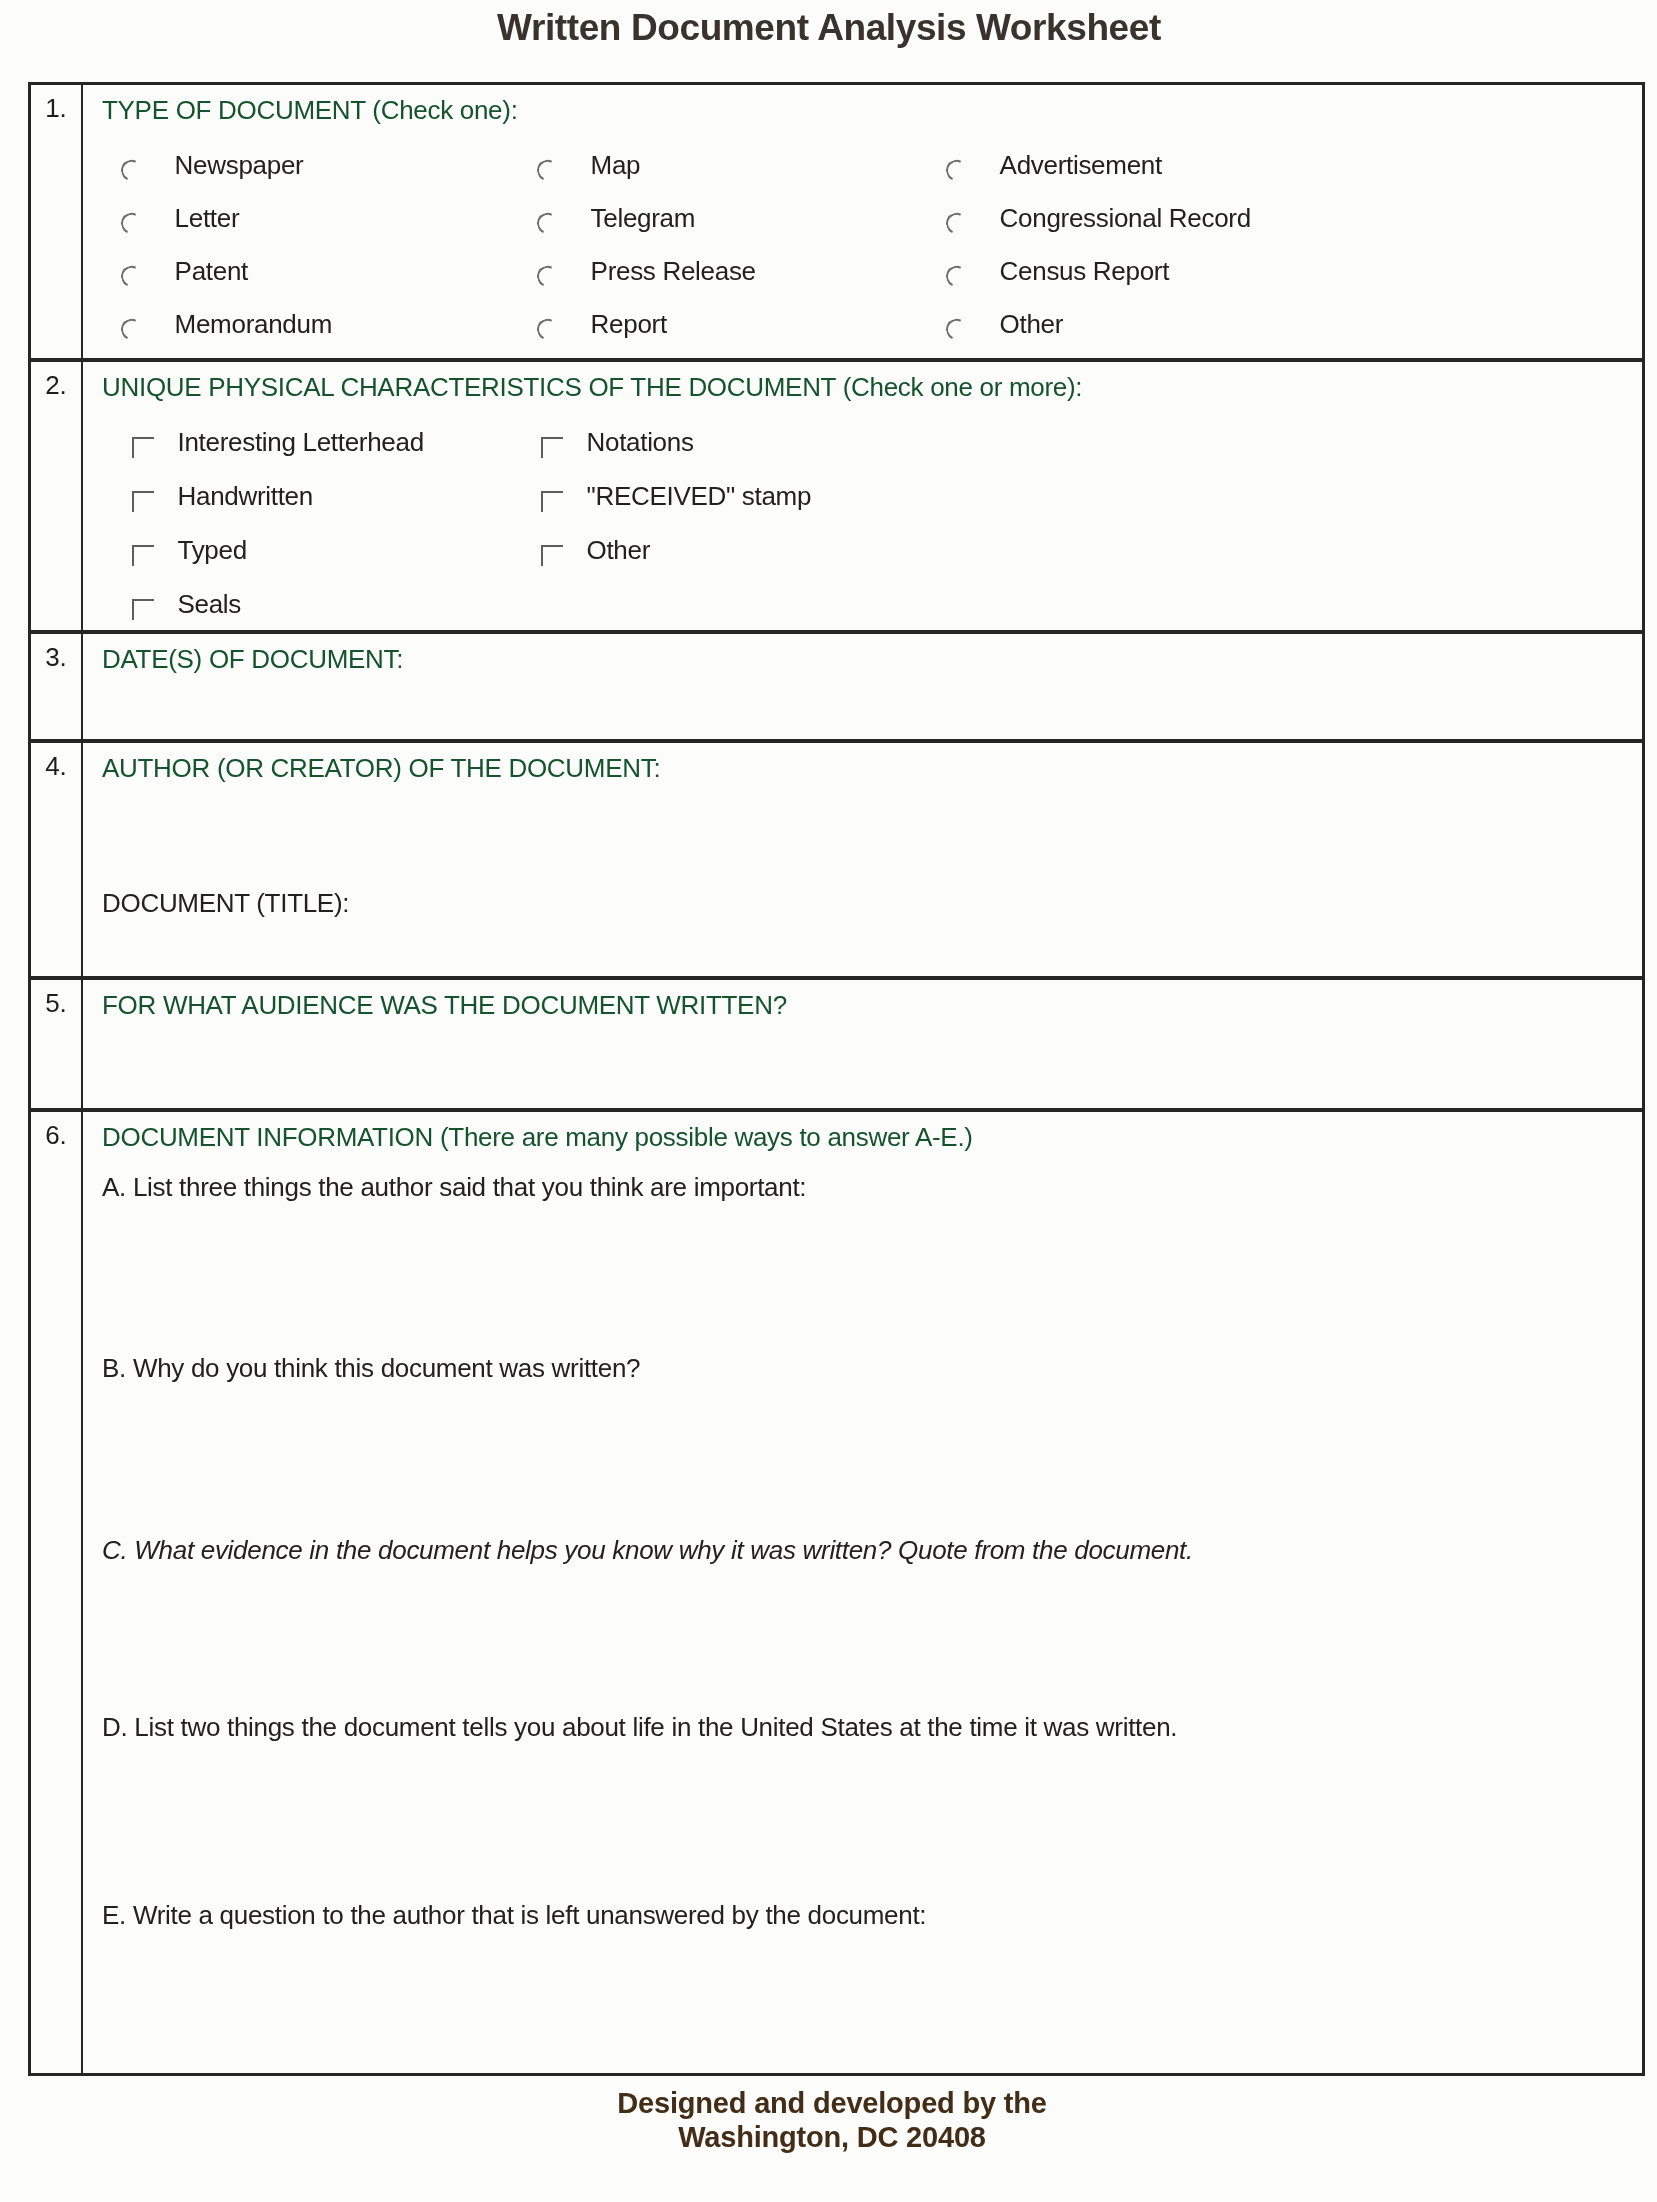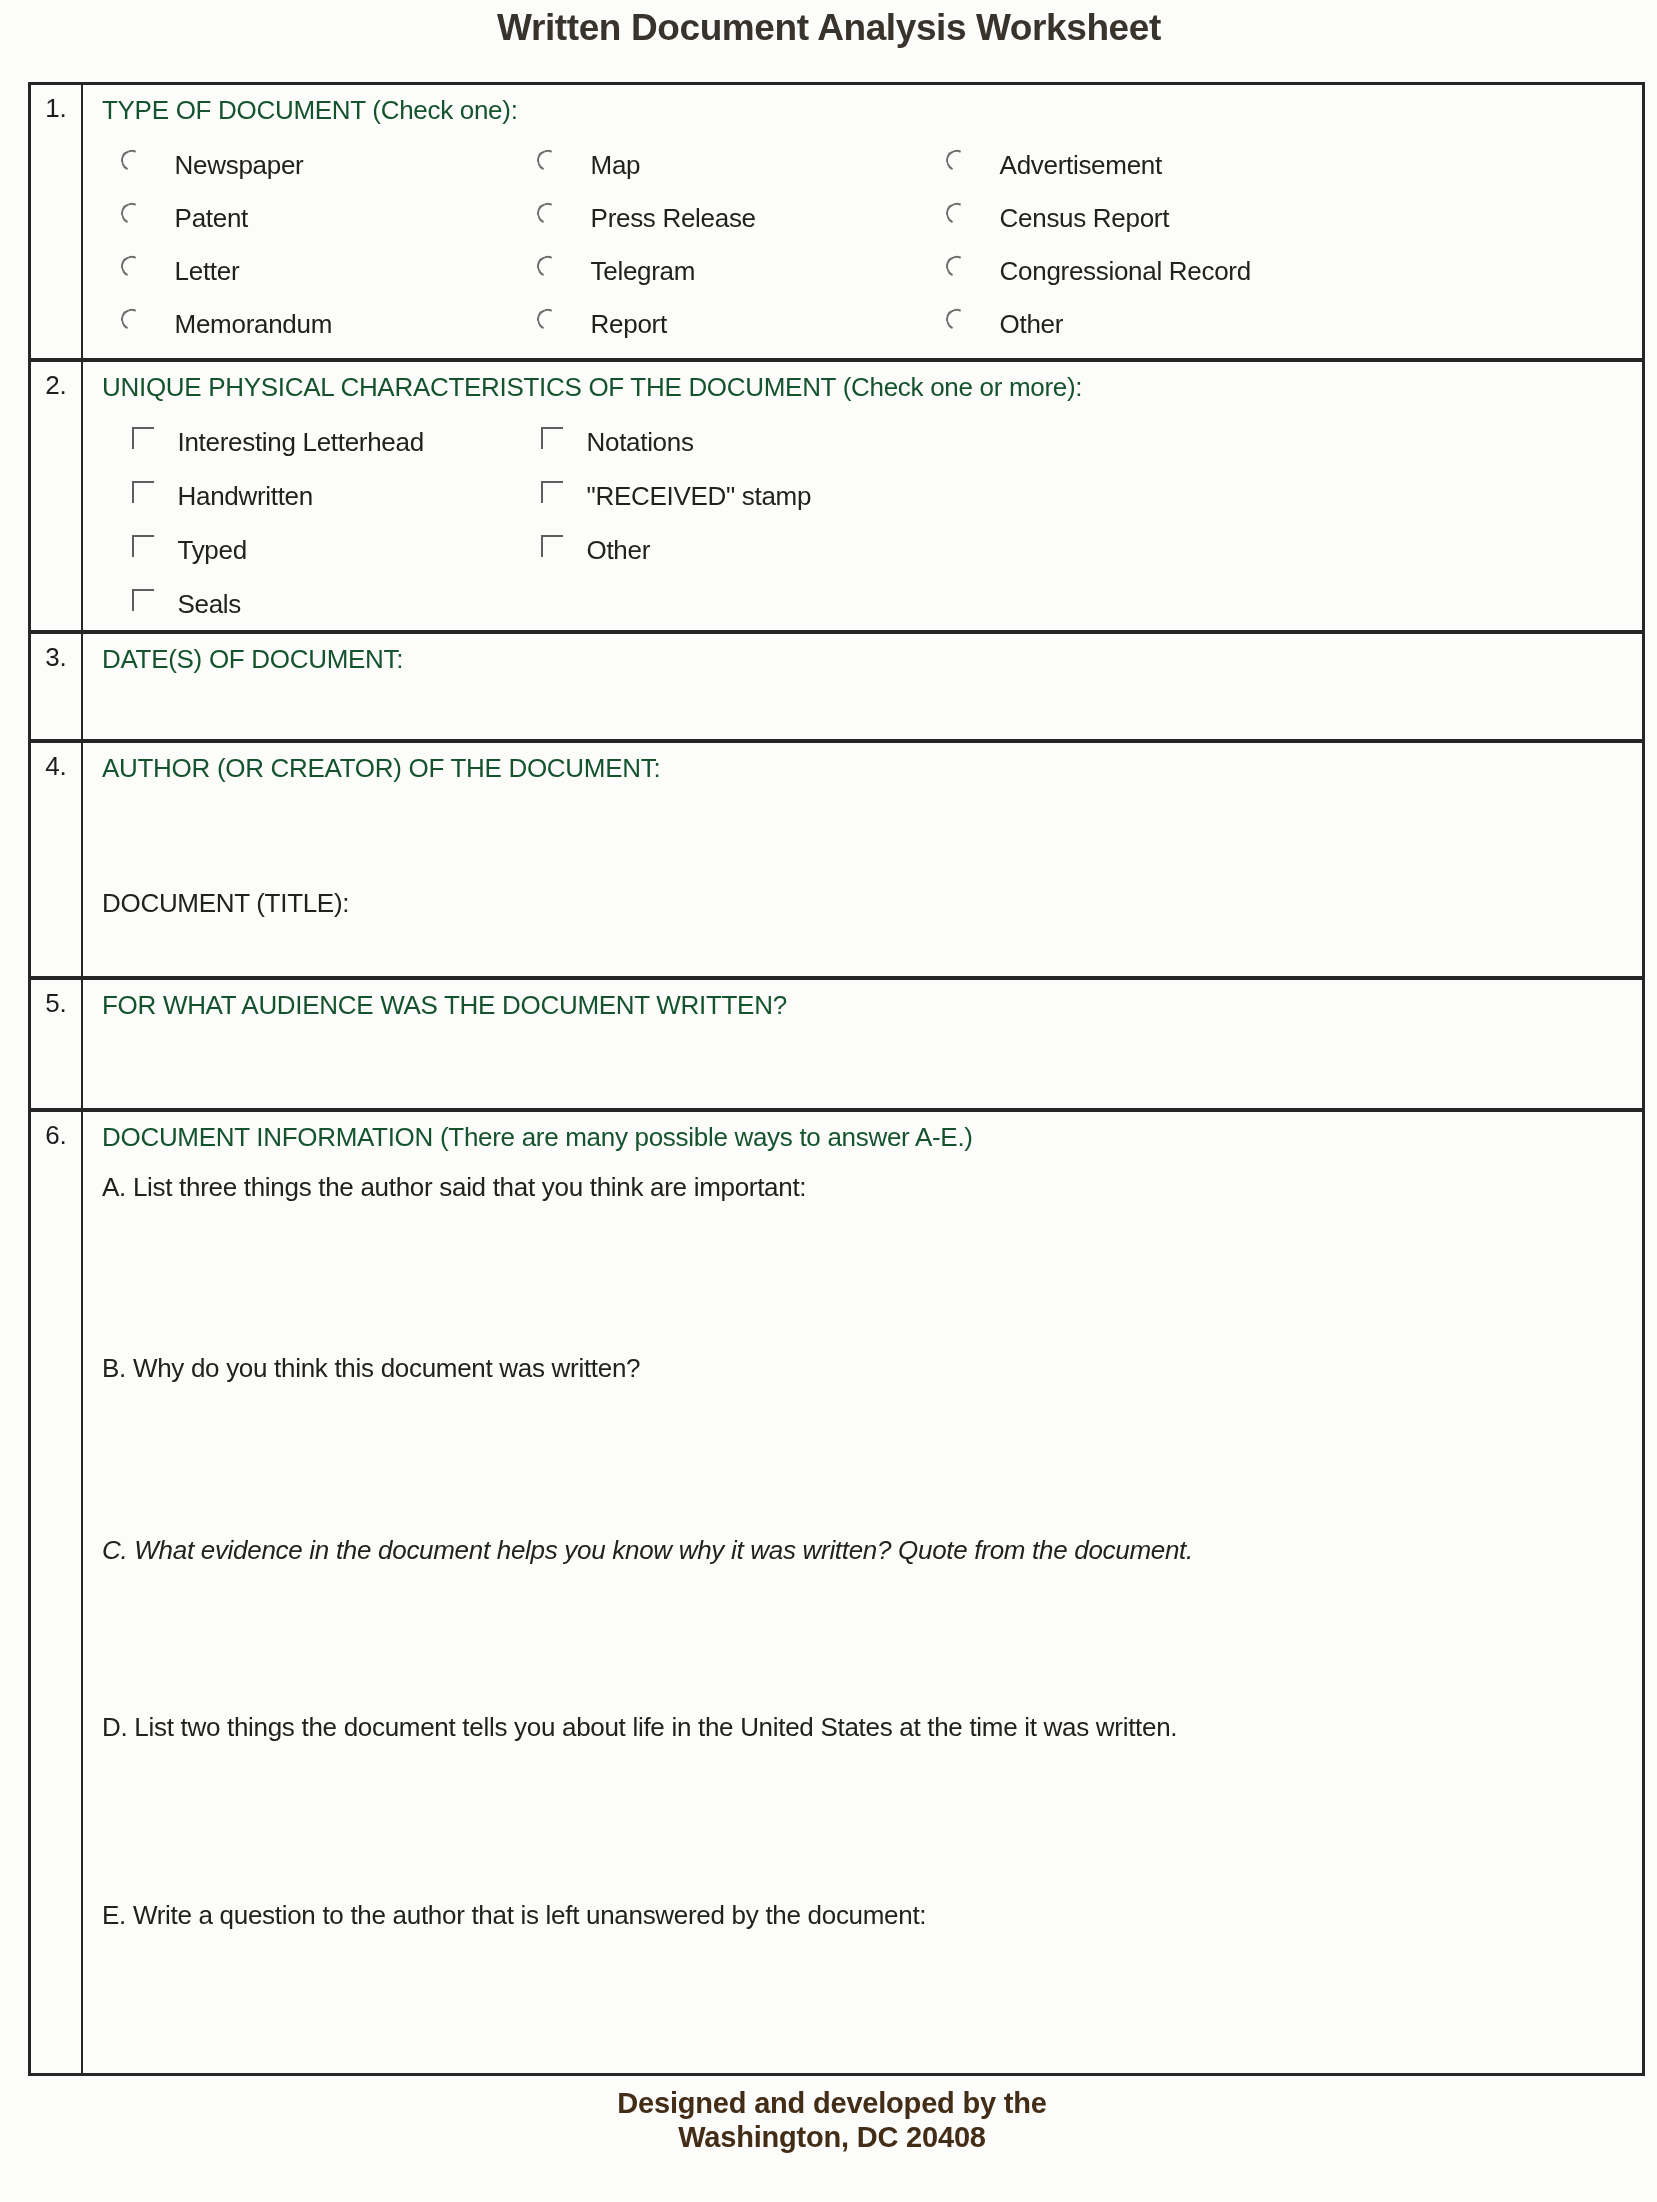--- a/index.html
+++ b/index.html
@@ -36,21 +36,21 @@
     text-align:center; padding-top:7.7px;
     font-size:26px; color:#1d1d1d;
   }
   .cell { padding:11.2px 17px 0 19px; position:relative; }
   .heading { font-size:26px; line-height:29px; letter-spacing:-0.3px; color:#14532d; }
 
   .opts  { margin-top:13.8px; padding-left:19px; }
   .opt-row { display:grid; grid-template-columns:416px 409px 1fr; height:53px; align-items:center; }
   .opts2 { margin-top:13.8px; padding-left:30px; }
   .opt-row2 { display:grid; grid-template-columns:409px 1fr; height:54px; align-items:center; }
-  .opt { display:flex; align-items:flex-start; }
+  .opt { display:flex; align-items:flex-end; }
   .opt .lbl { font-size:26px; letter-spacing:-0.3px; color:#232120; }
 
   .radio {
     width:20.6px; height:20.6px; flex:0 0 20.6px;
     border:2.6px solid #6e6e6e; border-radius:50%;
     border-right-color:transparent; border-bottom-color:transparent;
     transform:rotate(-20deg);
     margin-right:33px; box-sizing:border-box;
   }
   .checkbox {
@@ -100,43 +100,43 @@
               <span class="lbl">Map</span>
             </div>
             <div class="opt">
               <span class="radio"></span>
               <span class="lbl">Advertisement</span>
             </div>
           </div>
           <div class="opt-row">
             <div class="opt">
               <span class="radio"></span>
+              <span class="lbl">Letter</span>
+            </div>
+            <div class="opt">
+              <span class="radio"></span>
+              <span class="lbl">Telegram</span>
+            </div>
+            <div class="opt">
+              <span class="radio"></span>
+              <span class="lbl">Congressional Record</span>
+            </div>
+          </div>
+          <div class="opt-row">
+            <div class="opt">
+              <span class="radio"></span>
               <span class="lbl">Patent</span>
             </div>
             <div class="opt">
               <span class="radio"></span>
               <span class="lbl">Press Release</span>
             </div>
             <div class="opt">
               <span class="radio"></span>
               <span class="lbl">Census Report</span>
-            </div>
-          </div>
-          <div class="opt-row">
-            <div class="opt">
-              <span class="radio"></span>
-              <span class="lbl">Letter</span>
-            </div>
-            <div class="opt">
-              <span class="radio"></span>
-              <span class="lbl">Telegram</span>
-            </div>
-            <div class="opt">
-              <span class="radio"></span>
-              <span class="lbl">Congressional Record</span>
             </div>
           </div>
           <div class="opt-row">
             <div class="opt">
               <span class="radio"></span>
               <span class="lbl">Memorandum</span>
             </div>
             <div class="opt">
               <span class="radio"></span>
               <span class="lbl">Report</span>

